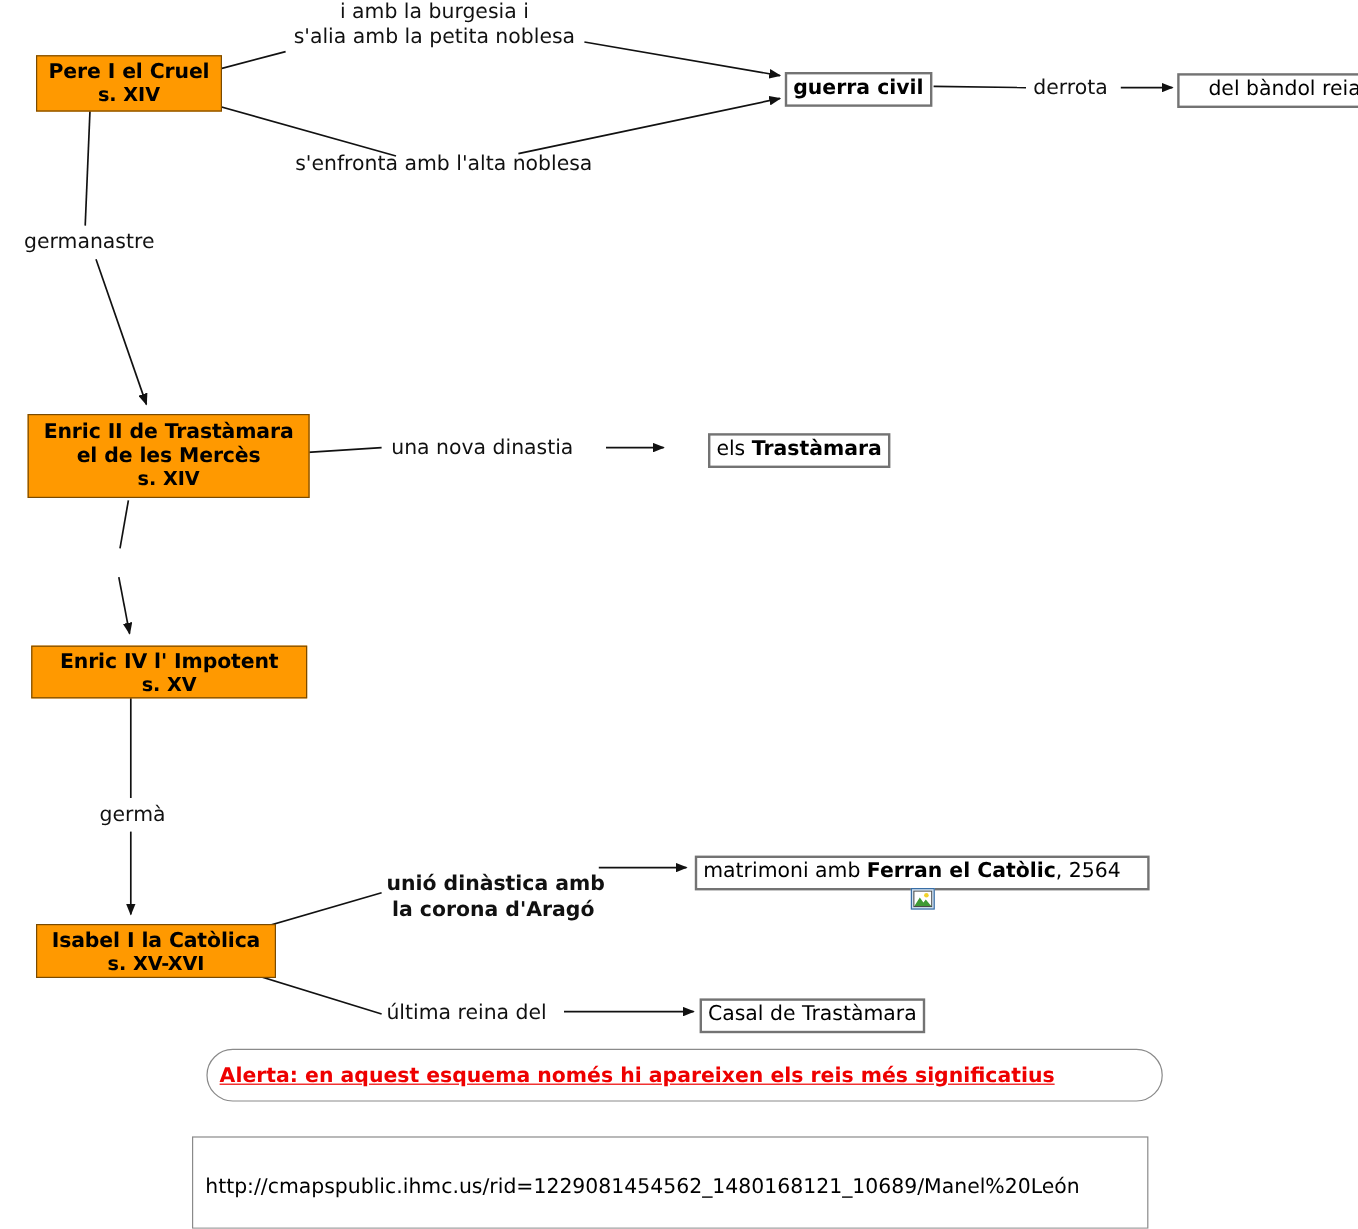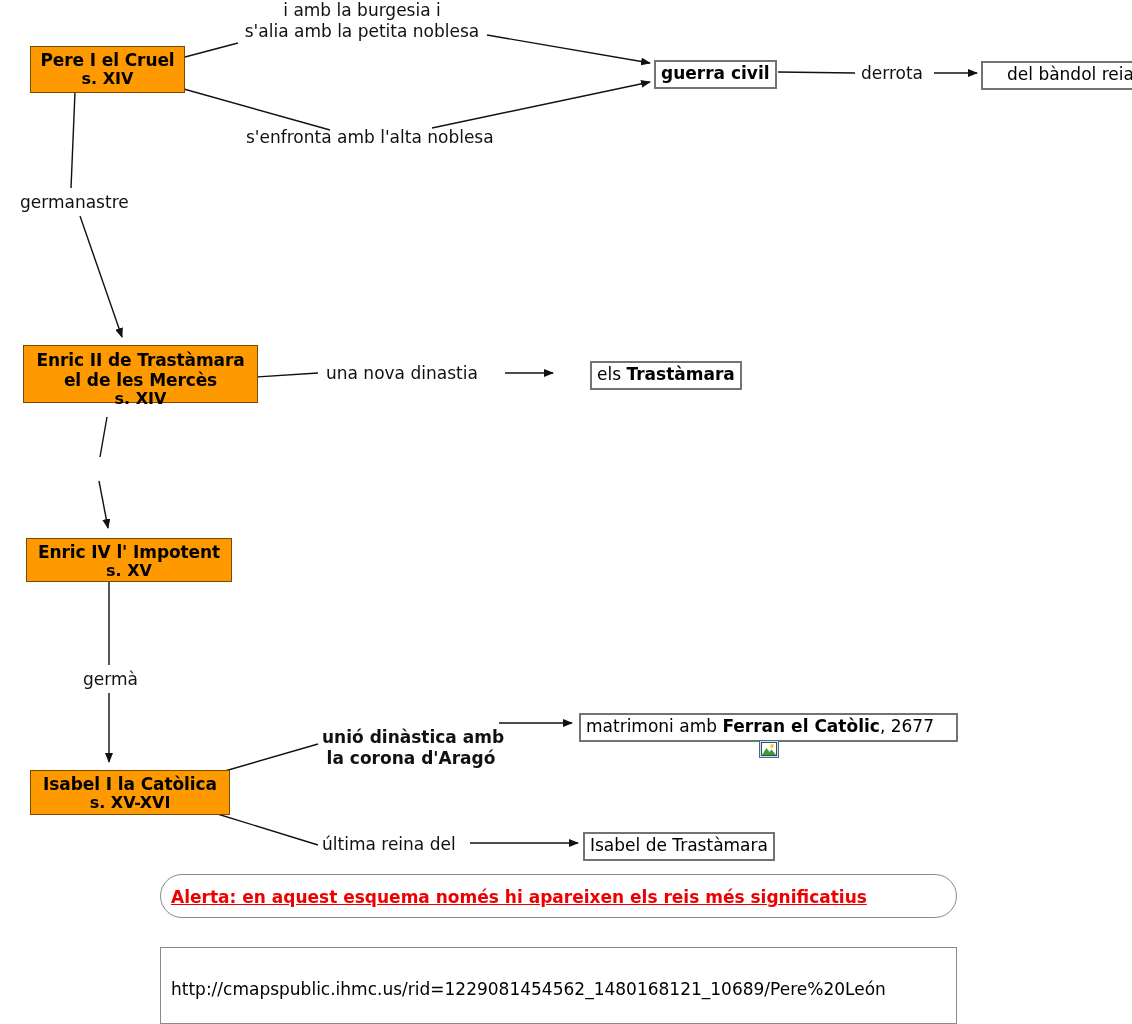--- a/index.html
+++ b/index.html
@@ -165,27 +165,27 @@
 
       <path d="M470,843 L578,843" marker-end="url(#arrow)"></path>
     </g>
   </svg>
 
   <div class="node" style="left:10px; top:46px; width:155px; height:47px;">
     <div class="ttl">Pere I el Cruel</div>
     <div class="sub">s. XIV</div>
   </div>
 
-  <div class="node" style="left:3px; top:345px; width:235px; height:58px; padding-top:4px;">
+  <div class="node" style="left:3px; top:345px; width:235px; height:70px; padding-top:4px;">
     <div class="ttl">Enric II de Trastàmara</div>
     <div class="ttl">el de les Mercès</div>
     <div class="sub">s. XIV</div>
   </div>
 
-  <div class="node" style="left:6px; top:538px; width:206px; height:44px;">
+  <div class="node" style="left:6px; top:538px; width:230px; height:44px;">
     <div class="ttl">Enric IV l' Impotent</div>
     <div class="sub">s. XV</div>
   </div>
 
   <div class="node" style="left:10px; top:770px; width:200px; height:45px;">
     <div class="ttl">Isabel I la Catòlica</div>
     <div class="sub">s. XV-XVI</div>
   </div>
 
   <div class="wnode bold" style="left:654px; top:60px;">
@@ -194,33 +194,33 @@
 
   <div class="wnode" style="left:981px; top:61px;padding-left:24px;">
     <span>del bàndol reial</span>
   </div>
 
   <div class="wnode" style="left:590px; top:361px;">
     <span>els </span><b>Trastàmara</b>
   </div>
 
   <div class="wnode" style="left:579px; top:713px; width:379px;">
-    <span>matrimoni amb </span><b>Ferran el Catòlic</b><span>, 2677</span>
+    <span>matrimoni amb </span><b>Ferran el Catòlic</b><span>, 2564</span>
   </div>
 
   <div class="res-icon" style="left:759px; top:740px;">
     <svg width="16" height="14" viewBox="0 0 16 14">
       <rect x="0.5" y="0.5" width="15" height="13" fill="#ffffff" stroke="#4a4a4a" stroke-width="1"></rect>
       <circle cx="11" cy="4" r="1.9" fill="#f2d22a"></circle>
       <path d="M1,13 L5.5,6 L8.5,10 L10.5,7.5 L15,13 Z" fill="#3f9a35"></path>
     </svg>
   </div>
 
   <div class="wnode" style="left:583px; top:832px;">
-    <span>Isabel de Trastàmara</span>
+    <span>Casal de Trastàmara</span>
   </div>
 
   <div class="lbl" style="left:236px; top:0px; width:252px;">
     <div>i amb la burgesia i</div>
     <div>s'alia amb la petita noblesa</div>
   </div>
 
   <div class="lbl" style="left:246px; top:127px;">
     <div>s'enfronta amb l'alta noblesa</div>
   </div>
@@ -243,21 +243,21 @@
 
   <div class="lbl" style="left:322px; top:727px; width:178px;font-weight:bold;">
     <div>unió dinàstica amb</div>
     <div>la corona d'Aragó</div>
   </div>
 
   <div class="lbl" style="left:322px; top:834px;">
     <div>última reina del</div>
   </div>
 
-  <div class="panel" style="left:160px; top:874px; width:797px; height:44px;border-radius:22px;">
+  <div class="panel" style="left:172px; top:874px; width:797px; height:44px;border-radius:22px;">
     <div class="alert-text">Alerta: en aquest esquema només hi apareixen els reis més significatius</div>
   </div>
 
   <div class="panel" style="left:160px; top:947px; width:797px; height:77px;">
-    <div class="url-text">http://cmapspublic.ihmc.us/rid=1229081454562_1480168121_10689/Pere%20León</div>
+    <div class="url-text">http://cmapspublic.ihmc.us/rid=1229081454562_1480168121_10689/Manel%20León</div>
   </div>
 
 </div>
 
 </body></html>

